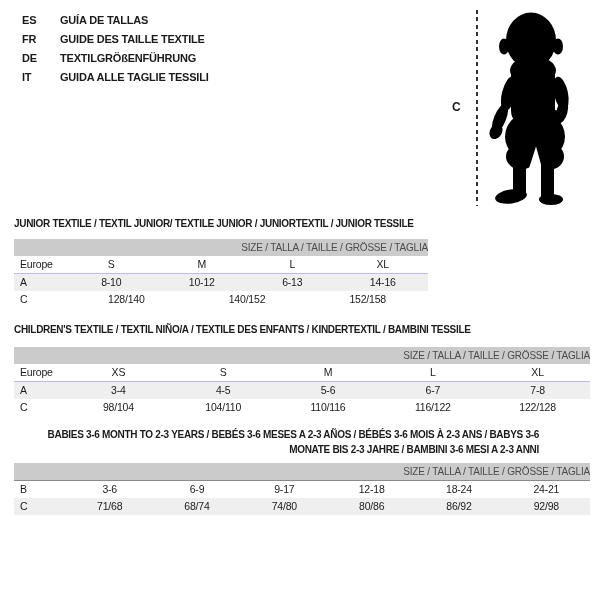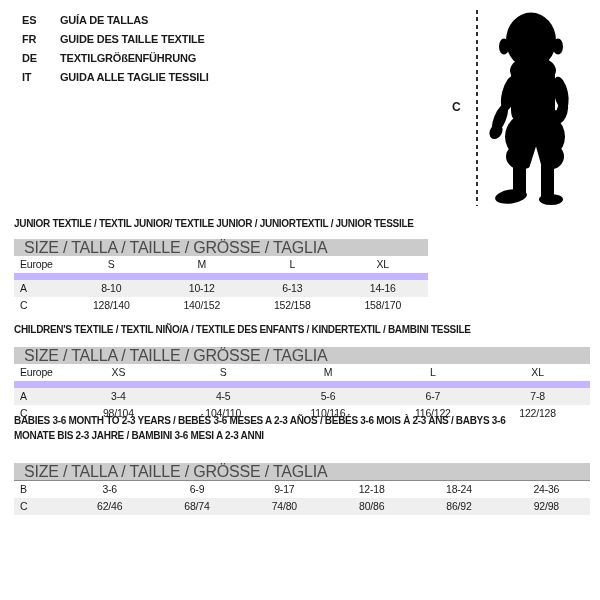--- a/index.html
+++ b/index.html
@@ -18,34 +18,34 @@
   .measure-line{position:absolute;left:476px;top:10px;width:2px;height:196px;
     background:repeating-linear-gradient(to bottom,#2f2f2f 0 4px,transparent 4px 7.5px);}
   .measure-label{position:absolute;left:452px;top:100px;font-size:12px;font-weight:bold;}
   .baby{position:absolute;left:487px;top:7px;}
 
   
   .section-title{position:absolute;left:14px;font-weight:bold;font-size:10px;
                  letter-spacing:-0.3px;line-height:14.5px;}
   #t1-title{top:217px;}
   #t2-title{top:323px;}
-  #t3-title{top:414px;width:525px;}
+  #t3-title{top:428px;width:525px;text-align:right;}
 
   
   .size-table{position:absolute;left:14px;}
   #t1{top:239px;width:414px;}
   #t2{top:347px;width:576px;}
   #t3{top:463px;width:576px;}
   .size-bar{height:17px;line-height:17px;background:#cbcbcb;color:#4b4b4b;
-            font-size:16px;padding-left:10px;letter-spacing:-0.2px;}
+            font-size:10px;padding-left:10px;letter-spacing:-0.2px;text-align:right;}
   .trow{display:flex;height:17px;line-height:17px;font-size:10.5px;letter-spacing:-0.2px;}
   .trow .rlabel{width:52px;padding-left:6px;box-sizing:border-box;}
   .trow .cell{flex:1;text-align:center;}
   .trow.shaded{background:#efefef;}
-  .trow.subhdr{border-bottom:7px solid #c4b5fd;}
+  .trow.subhdr{border-bottom:1px solid #c4b5fd;}
   #t3 .size-bar{border-bottom:1px solid #8a8a8a;}
 
   
   .legend-block{position:absolute;left:14px;top:531px;}
   .legend-line{height:19px;line-height:19px;font-weight:bold;font-size:10px;
                letter-spacing:-0.3px;}
 </style>
 </head>
 <body>
 
@@ -122,21 +122,20 @@
       <span class="cell">8-10</span>
       <span class="cell">10-12</span>
       <span class="cell">6-13</span>
       <span class="cell">14-16</span>
     </div>
     <div class="trow">
       <span class="rlabel">C</span>
       <span class="cell">128/140</span>
       <span class="cell">140/152</span>
       <span class="cell">152/158</span>
-      <span class="cell">158/170</span>
     </div>
   </div>
 
   <div class="section-title" id="t2-title">CHILDREN'S TEXTILE / TEXTIL NIÑO/A / TEXTILE DES ENFANTS / KINDERTEXTIL / BAMBINI TESSILE</div>
   <div class="size-table" id="t2">
     <div class="size-bar">SIZE / TALLA / TAILLE / GRÖSSE / TAGLIA</div>
     <div class="trow subhdr">
       <span class="rlabel">Europe</span>
       <span class="cell">XS</span>
       <span class="cell">S</span>
@@ -165,25 +164,25 @@
   <div class="section-title" id="t3-title">BABIES 3-6 MONTH TO 2-3 YEARS / BEBÉS 3-6 MESES A 2-3 AÑOS / BÉBÉS 3-6 MOIS À 2-3 ANS / BABYS 3-6 MONATE BIS 2-3 JAHRE / BAMBINI 3-6 MESI A 2-3 ANNI</div>
   <div class="size-table" id="t3">
     <div class="size-bar">SIZE / TALLA / TAILLE / GRÖSSE / TAGLIA</div>
     <div class="trow">
       <span class="rlabel">B</span>
       <span class="cell">3-6</span>
       <span class="cell">6-9</span>
       <span class="cell">9-17</span>
       <span class="cell">12-18</span>
       <span class="cell">18-24</span>
-      <span class="cell">24-36</span>
+      <span class="cell">24-21</span>
     </div>
     <div class="trow shaded">
       <span class="rlabel">C</span>
-      <span class="cell">62/46</span>
+      <span class="cell">71/68</span>
       <span class="cell">68/74</span>
       <span class="cell">74/80</span>
       <span class="cell">80/86</span>
       <span class="cell">86/92</span>
       <span class="cell">92/98</span>
     </div>
   </div>
 
 
 </div>

